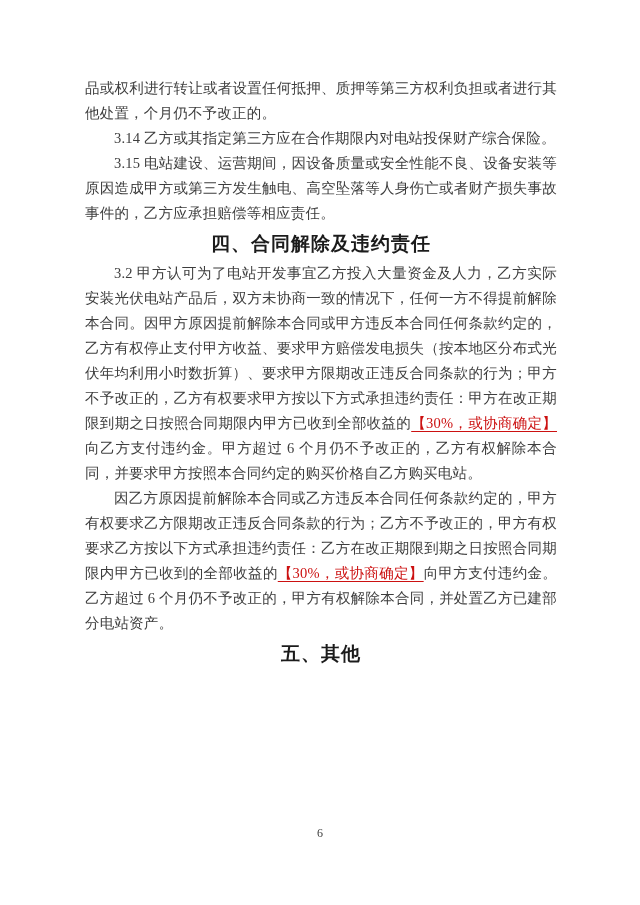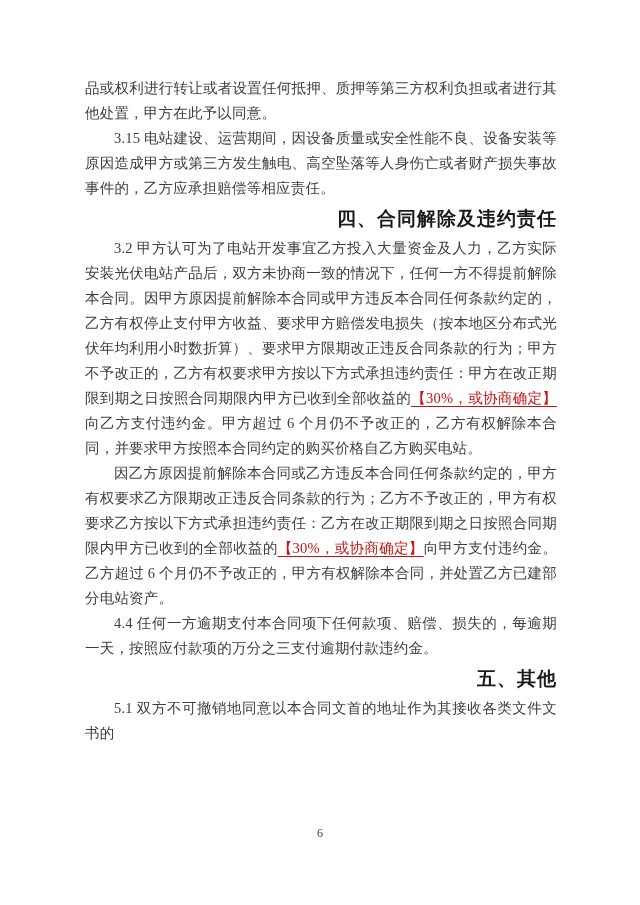--- a/index.html
+++ b/index.html
@@ -31,21 +31,21 @@
   .para.noindent{text-indent:0;}
   .heading{
     font-family:"Liberation Sans","DejaVu Sans",sans-serif;
     font-weight:700;
     font-size:19px;
     line-height:30px;
     margin:3px 0 2px 0;
     text-indent:0;
     color:var(--heading-color);
     letter-spacing:1px;
-    text-align:right;
+    text-align:center;
   }
   .red{
     color:var(--red-color);
     font-weight:400;
     text-decoration:underline;
     text-decoration-color:var(--red-color);
     text-underline-offset:3px;
   }
   .page-number{
     position:absolute;
@@ -54,23 +54,22 @@
     font-size:12px;
     color:var(--body-color);
     font-family:"Liberation Serif","DejaVu Serif",serif;
   }
 </style>
 </head>
 <body>
 
 <div class="page">
   <div class="content" id="doc-content">
-      <div class="para noindent"><span>品或权利进行转让或者设置任何抵押、质押等第三方权利负担或者进行其他处置，甲方在此予以同意。</span></div>
+      <div class="para noindent"><span>品或权利进行转让或者设置任何抵押、质押等第三方权利负担或者进行其他处置，个月仍不予改正的。</span></div>
+      <div class="para"><span>3.14 乙方或其指定第三方应在合作期限内对电站投保财产综合保险。</span></div>
       <div class="para"><span>3.15 电站建设、运营期间，因设备质量或安全性能不良、设备安装等原因造成甲方或第三方发生触电、高空坠落等人身伤亡或者财产损失事故事件的，乙方应承担赔偿等相应责任。</span></div>
       <div class="heading"><span>四、合同解除及违约责任</span></div>
       <div class="para"><span>3.2 甲方认可为了电站开发事宜乙方投入大量资金及人力，乙方实际安装光伏电站产品后，双方未协商一致的情况下，任何一方不得提前解除本合同。因甲方原因提前解除本合同或甲方违反本合同任何条款约定的，乙方有权停止支付甲方收益、要求甲方赔偿发电损失（按本地区分布式光伏年均利用小时数折算）、要求甲方限期改正违反合同条款的行为；甲方不予改正的，乙方有权要求甲方按以下方式承担违约责任：甲方在改正期限到期之日按照合同期限内甲方已收到全部收益的</span><span class="red">【30%，或协商确定】</span><span>向乙方支付违约金。甲方超过 6 个月仍不予改正的，乙方有权解除本合同，并要求甲方按照本合同约定的购买价格自乙方购买电站。</span></div>
       <div class="para"><span>因乙方原因提前解除本合同或乙方违反本合同任何条款约定的，甲方有权要求乙方限期改正违反合同条款的行为；乙方不予改正的，甲方有权要求乙方按以下方式承担违约责任：乙方在改正期限到期之日按照合同期限内甲方已收到的全部收益的</span><span class="red">【30%，或协商确定】</span><span>向甲方支付违约金。乙方超过 6 个月仍不予改正的，甲方有权解除本合同，并处置乙方已建部分电站资产。</span></div>
-      <div class="para"><span>4.4 任何一方逾期支付本合同项下任何款项、赔偿、损失的，每逾期一天，按照应付款项的万分之三支付逾期付款违约金。</span></div>
       <div class="heading"><span>五、其他</span></div>
-      <div class="para"><span>5.1 双方不可撤销地同意以本合同文首的地址作为其接收各类文件文书的</span></div>
     </div>
   <div class="page-number">6</div>
 </div>
 
 </body></html>

